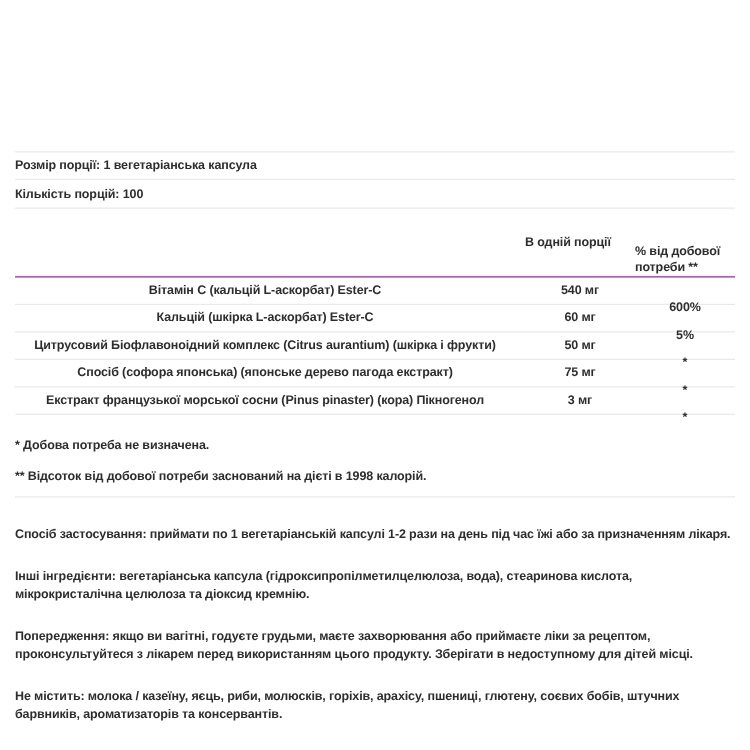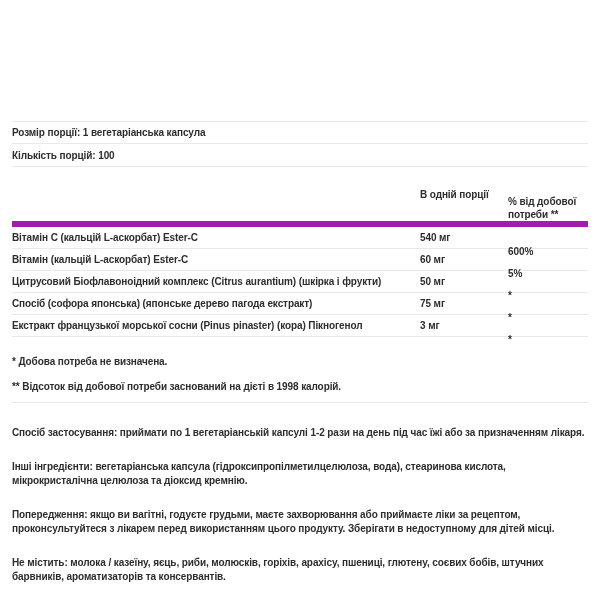--- a/index.html
+++ b/index.html
@@ -26,27 +26,28 @@
   .info-row {
     height: 23px;
     display: flex;
     align-items: center;
     border-bottom: 1px solid #e9e9e9;
   }
   .header-row {
     min-height: 33px;
     display: flex;
     align-items: center;
-    border-bottom: 6px solid #a21caf;
+    border-bottom: 1px solid #a21caf;
   }
   .data-row {
     height: 22px;
     display: flex;
     align-items: center;
     border-bottom: 1px solid #e9e9e9;
+    text-align: center;
   }
   .col-name { flex: 1 1 auto; padding-right: 8px; }
   .col-amount { flex: 0 0 88px; }
   .col-dv { flex: 0 0 80px; line-height: 13px; margin-top: 28px; }
   .footnotes {
     padding: 6px 0 9px 0;
     border-bottom: 1px solid #e9e9e9;
   }
   .footnote {
     line-height: 13px;
@@ -78,21 +79,21 @@
       <span class="col-dv">% від добової потреби **</span>
     </div>
 
     <div class="data-row">
       <span class="col-name">Вітамін C (кальцій L-аскорбат) Ester-C</span>
       <span class="col-amount">540 мг</span>
       <span class="col-dv">600%</span>
     </div>
 
     <div class="data-row">
-      <span class="col-name">Вітамін (кальцій L-аскорбат) Ester-C</span>
+      <span class="col-name">Кальцій (шкірка L-аскорбат) Ester-C</span>
       <span class="col-amount">60 мг</span>
       <span class="col-dv">5%</span>
     </div>
 
     <div class="data-row">
       <span class="col-name">Цитрусовий Біофлавоноідний комплекс (Citrus aurantium) (шкірка і фрукти)</span>
       <span class="col-amount">50 мг</span>
       <span class="col-dv">*</span>
     </div>
 

